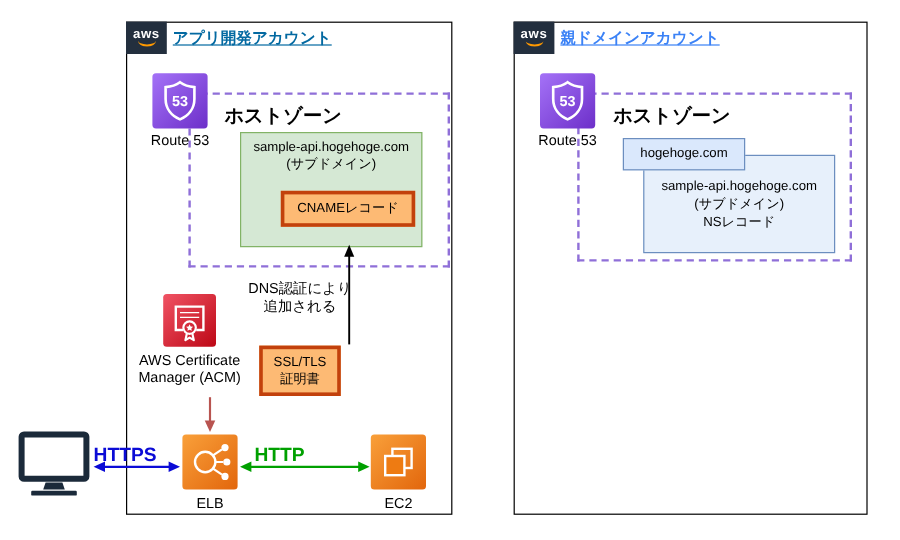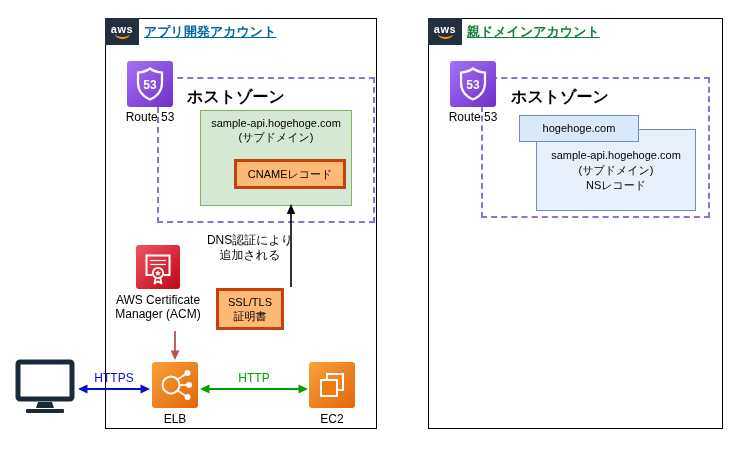--- a/index.html
+++ b/index.html
@@ -12,39 +12,39 @@
   .aws-badge {
     position:absolute; width:34px; height:27px; background:#232f3e; z-index:3;
     display:flex; flex-direction:column; align-items:center; justify-content:center;
   }
   .aws-word { color:#fff; font-weight:bold; font-size:11px; line-height:10px; letter-spacing:.5px; }
   .aws-smile { width:15px; height:5px; border-bottom:2px solid #ff9900;
     border-radius:0 0 50% 50% / 0 0 100% 100%; }
   .account-title { position:absolute; font-size:13px; font-weight:bold; text-decoration:underline;
     white-space:nowrap; z-index:3; }
   .green-title { color:#0369a1; }
-  .red-title { color:#15803d; }
+  .red-title { color:#3b82f6; }
   .dashed-zone { position:absolute; border:2px dashed #8f6fd8; z-index:1; background:transparent; }
   .zone-label { position:absolute; font-size:16px; font-weight:bold; z-index:2; white-space:nowrap; }
   .icon { position:absolute; width:46px; height:46px; border-radius:3px; z-index:2;
     display:flex; align-items:center; }
   .icon svg { width:100%; height:100%; display:block; }
   .route53-icon { background:linear-gradient(135deg,#a472f7 0%,#6d2fc9 100%); }
   .acm-icon { width:44px; height:44px; background:linear-gradient(135deg,#f05364 0%,#bd0816 100%); }
   .elb-icon, .ec2-icon { background:linear-gradient(135deg,#f9a03a 0%,#e2660c 100%); }
   .icon-label { position:absolute; font-size:12px; text-align:center; line-height:1.2; z-index:2; }
   .box { position:absolute; font-size:11px; text-align:center; z-index:2; line-height:1.3; }
   .green-box { background:#d5e8d4; border:1px solid #82b366; padding-top:5px; }
   .pink-box { background:#fdba74; border:3px solid #c2410c;
     display:flex; flex-direction:column; align-items:center; justify-content:center; }
   .blue-box { background:#dae8fc; border:1px solid #6c8ebf;
     display:flex; align-items:center; justify-content:center; z-index:3; }
   .ns-box { background:#e7f0fb; border:1px solid #6c8ebf; padding-top:18px; line-height:1.35; z-index:2; }
   .note { position:absolute; font-size:12px; text-align:center; line-height:1.25; z-index:2; }
-  .proto-label { position:absolute; font-size:12px; font-weight:normal; text-align:center; z-index:2; }
+  .proto-label { position:absolute; font-size:16px; font-weight:bold; z-index:2; }
   .https-color { color:#0b0bd6; }
   .http-color { color:#00a000; }
   .client-icon { position:absolute; width:62px; height:58px; z-index:2; }
   .client-icon svg { width:100%; height:100%; display:block; }
   .arrow-layer { position:absolute; left:0; top:0; width:750px; height:450px; z-index:4; pointer-events:none; }
   .shield-num { fill:#fff; font-size:12px; font-weight:bold; text-anchor:middle;
     font-family:"Liberation Sans",sans-serif; }
 </style>
 </head>
 <body>
@@ -152,21 +152,21 @@
     </svg>
   </div>
   <div class="icon-label" style="left:437px;top:110px;width:72px">Route 53</div>
 
   <div class="box ns-box" style="left:536px;top:129px;width:160px;height:82px">
     <div>sample-api.hogehoge.com</div>
     <div>(サブドメイン)</div>
     <div>NSレコード</div>
   </div>
 
-  <div class="box blue-box" style="left:519px;top:115px;width:120px;height:27px">hogehoge.com</div>
+  <div class="box blue-box" style="left:519px;top:115px;width:102px;height:27px">hogehoge.com</div>
 
   <svg class="arrow-layer" viewBox="0 0 750 450">
     <g>
       <line x1="291" y1="287" x2="291" y2="213" stroke="#000" stroke-width="1.6"></line>
       <polygon points="291,204 286.8,214 295.2,214" fill="#000"></polygon>
     </g>
     <g>
       <line x1="175" y1="331" x2="175" y2="352" stroke="#b85450" stroke-width="1.8"></line>
       <polygon points="175,360 170.6,350.5 179.4,350.5" fill="#b85450"></polygon>
     </g>

